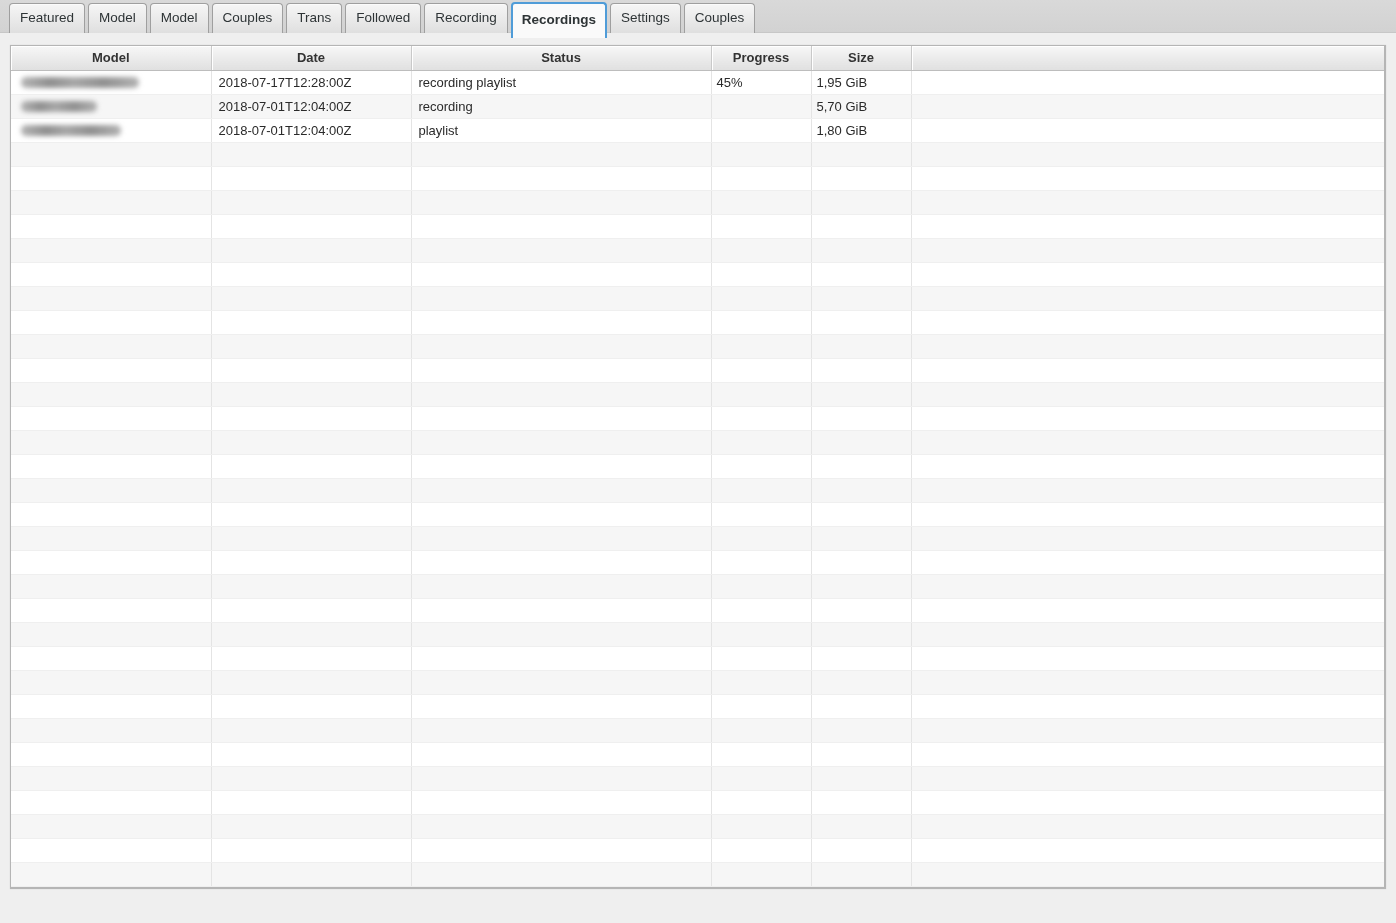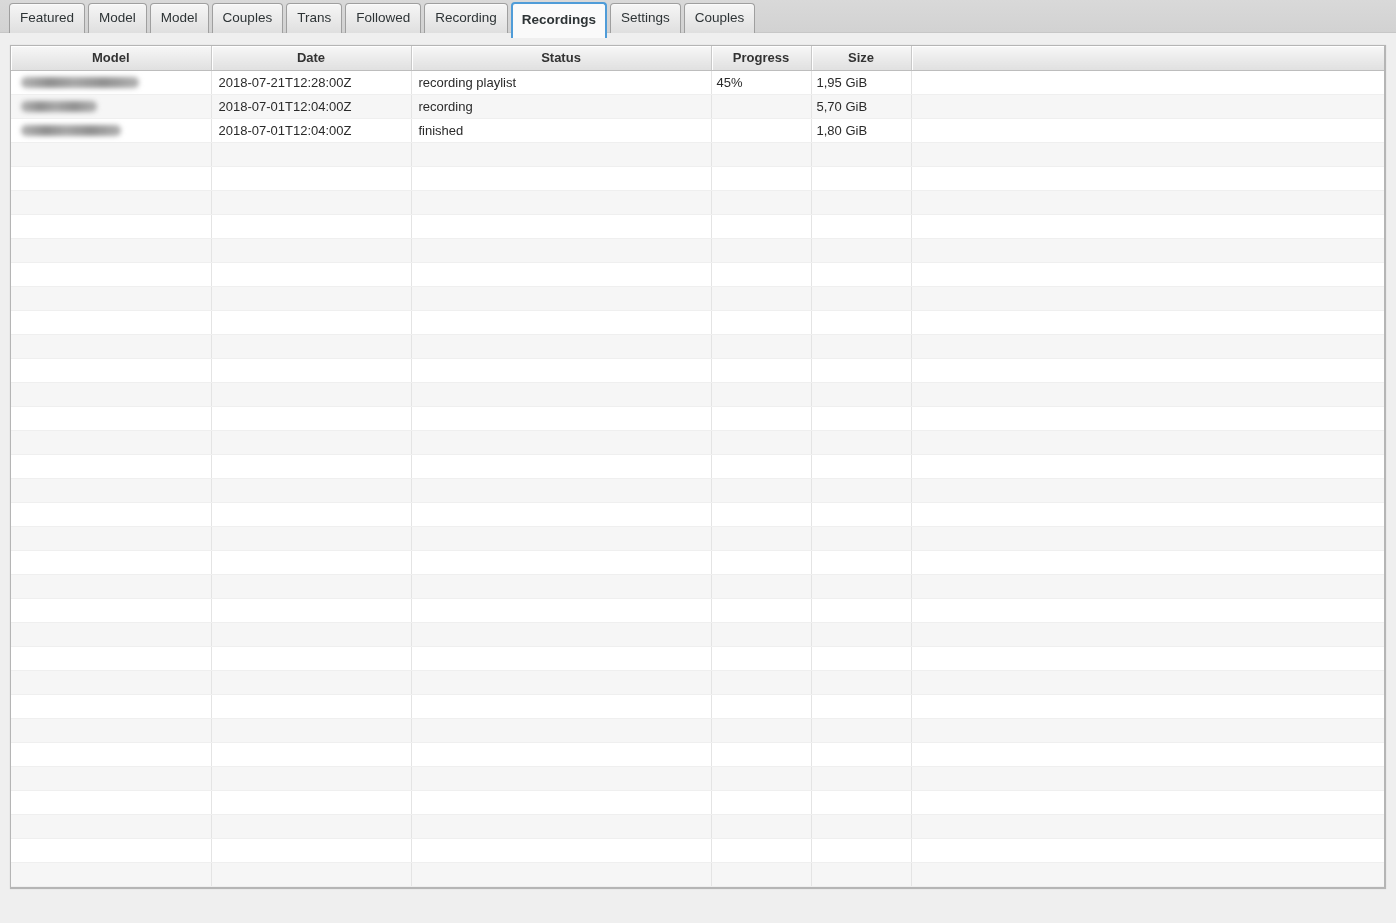--- a/index.html
+++ b/index.html
@@ -146,42 +146,42 @@
         <th>Progress</th>
         <th>Size</th>
         <th></th>
       </tr>
     </thead>
     <tbody>
         <tr>
           <td class="cell-model">
             <div class="redact" style="width: 118px;"></div>
           </td>
-          <td class="cell-date">2018-07-21T12:28:00Z</td>
+          <td class="cell-date">2018-07-17T12:28:00Z</td>
           <td class="cell-status">recording playlist</td>
           <td class="cell-progress">45%</td>
           <td class="cell-size">1,95 GiB</td>
           <td class="cell-extra"></td>
         </tr>
         <tr>
           <td class="cell-model">
             <div class="redact" style="width: 76px;"></div>
           </td>
           <td class="cell-date">2018-07-01T12:04:00Z</td>
           <td class="cell-status">recording</td>
           <td class="cell-progress"></td>
           <td class="cell-size">5,70 GiB</td>
           <td class="cell-extra"></td>
         </tr>
         <tr>
           <td class="cell-model">
             <div class="redact" style="width: 100px;"></div>
           </td>
           <td class="cell-date">2018-07-01T12:04:00Z</td>
-          <td class="cell-status">finished</td>
+          <td class="cell-status">playlist</td>
           <td class="cell-progress"></td>
           <td class="cell-size">1,80 GiB</td>
           <td class="cell-extra"></td>
         </tr>
         <tr>
           <td class="cell-model"></td>
           <td class="cell-date"></td>
           <td class="cell-status"></td>
           <td class="cell-progress"></td>
           <td class="cell-size"></td>

